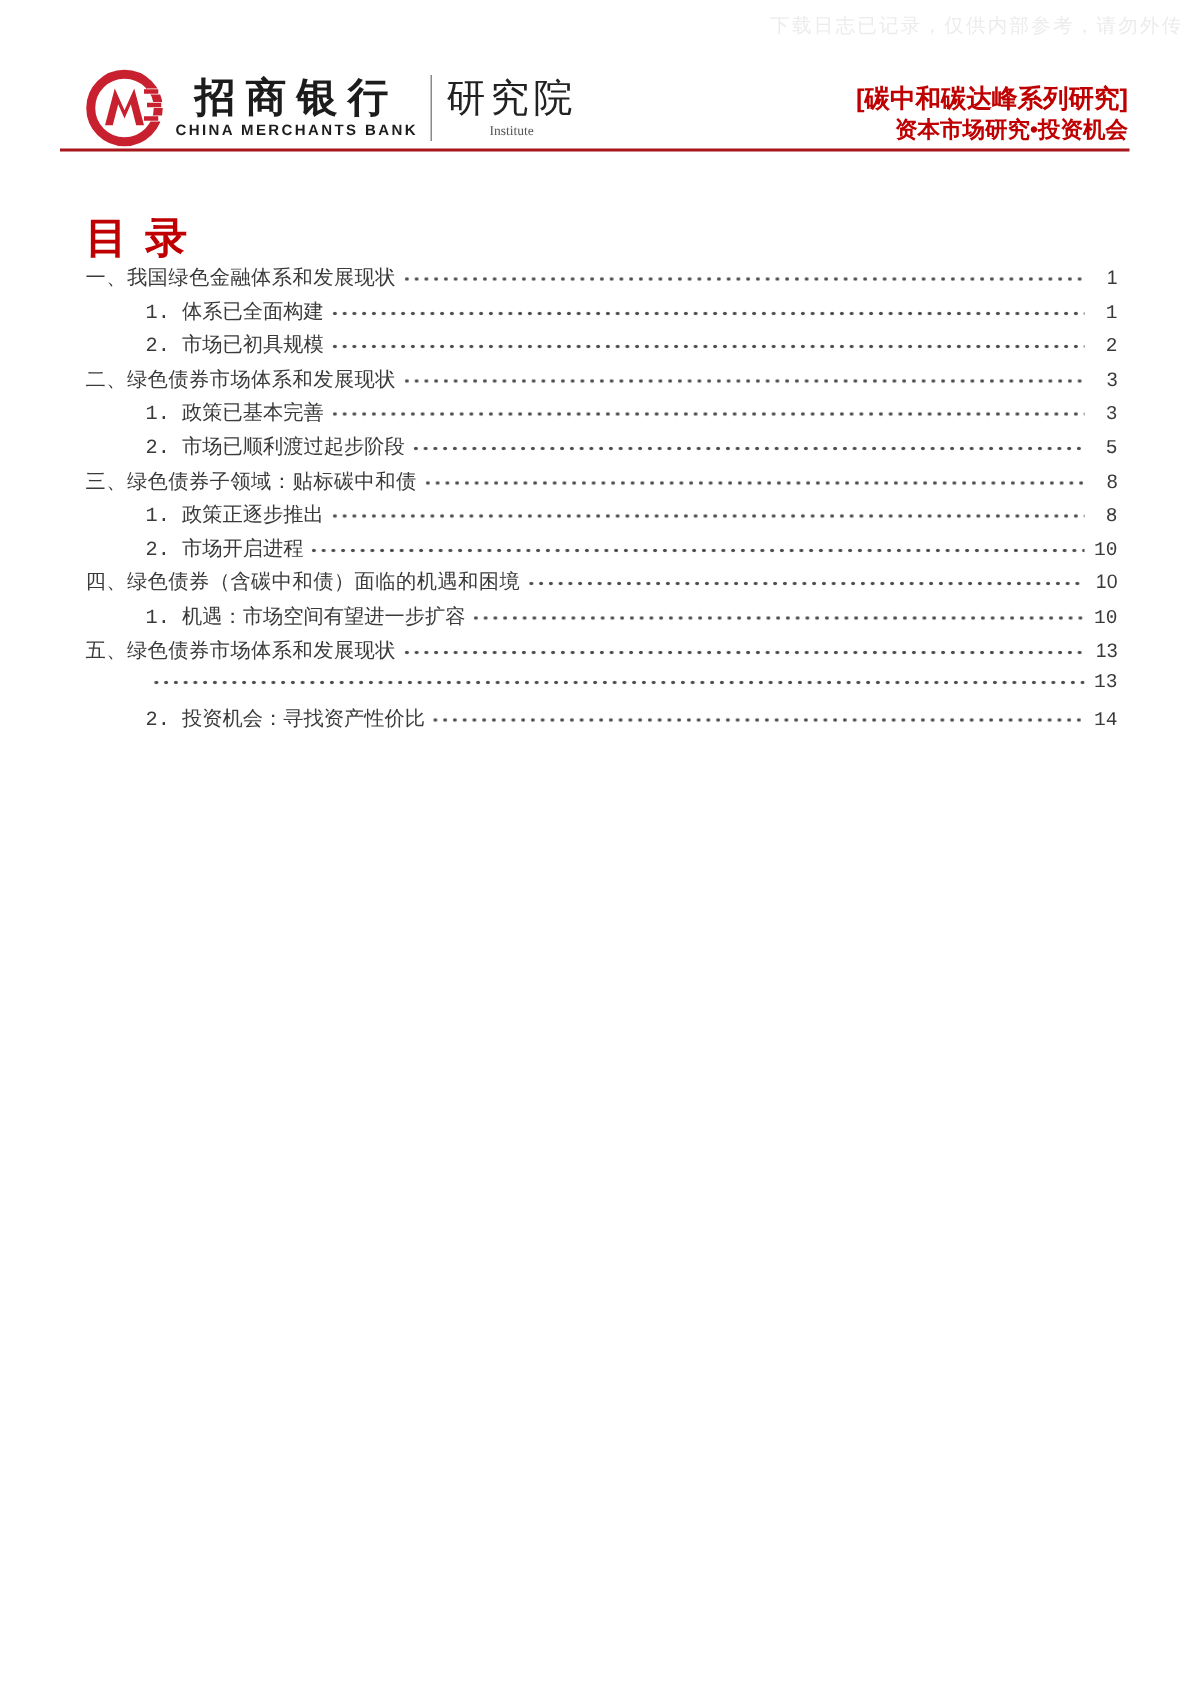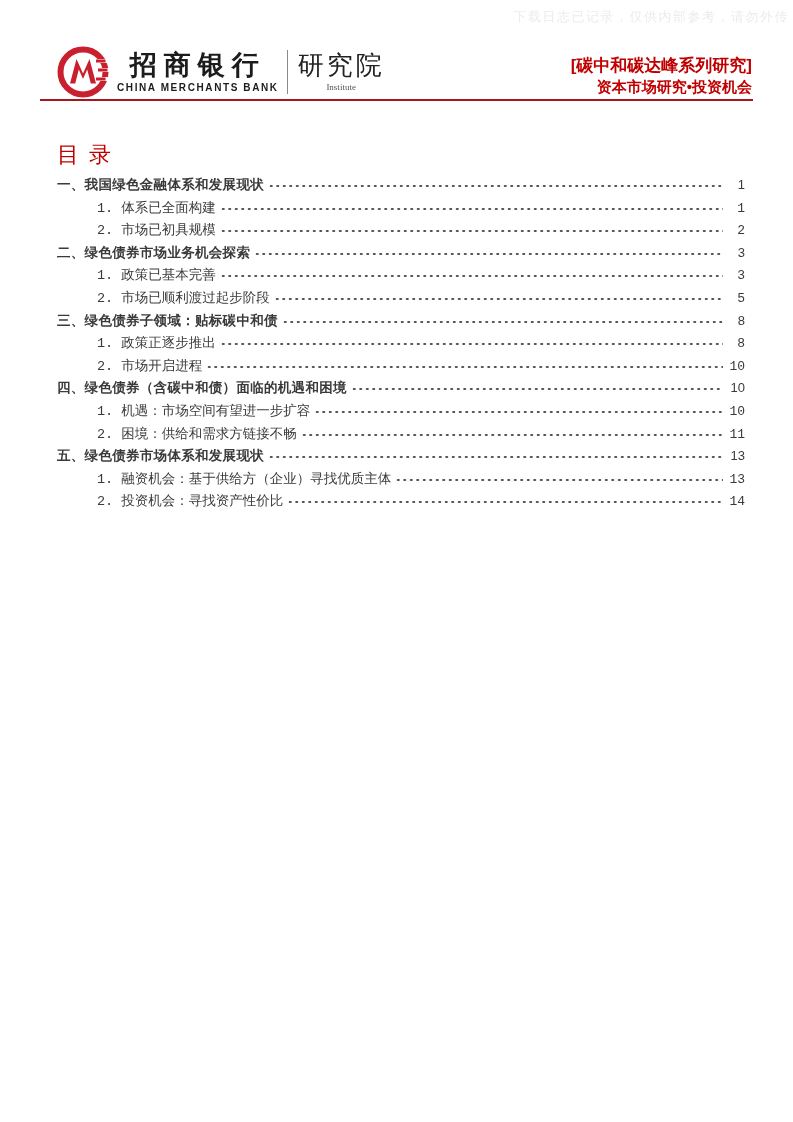--- a/index.html
+++ b/index.html
@@ -90,40 +90,40 @@
     top: 99px;
     height: 2px;
     background: var(--rule-red, #a8161c);
   }
 
   
   .toc-title {
     position: absolute;
     left: 57px;
     top: 140px;
-    font-size: 22px;
-    font-weight: normal;
+    font-size: 28px;
+    font-weight: bold;
     letter-spacing: 2px;
     color: var(--accent-red, #c00000);
   }
   .toc-list {
     position: absolute;
     left: 57px;
     right: 48px;
     top: 176px;
   }
   .toc-row {
     display: flex;
     align-items: baseline;
     height: 22.6px;
     font-size: 13.5px;
     color: var(--text-dark, #3a3a3a);
     cursor: pointer;
   }
-  .toc-row.level-1 .toc-label { font-weight: bold; letter-spacing: 0.3px; }
+  .toc-row.level-1 .toc-label { font-weight: normal; letter-spacing: 0.3px; }
   .toc-row.level-2 { padding-left: 40px; font-family: Liberation Mono, monospace; }
   .toc-label { white-space: nowrap; flex: 0 0 auto; }
   .toc-dots {
     flex: 1 1 auto;
     height: 6px;
     margin: 0 4px;
     background-image: radial-gradient(circle, #4d4d4d 1px, transparent 1.4px);
     background-size: 6.5px 6px;
     background-repeat: repeat-x;
     background-position: 0 center;
@@ -206,21 +206,21 @@
     <span class="toc-page">1</span>
   </div>
 
   <div class="toc-row level-2">
     <span class="toc-label">2. 市场已初具规模</span>
     <span class="toc-dots"></span>
     <span class="toc-page">2</span>
   </div>
 
   <div class="toc-row level-1">
-    <span class="toc-label">二、绿色债券市场业务机会探索</span>
+    <span class="toc-label">二、绿色债券市场体系和发展现状</span>
     <span class="toc-dots"></span>
     <span class="toc-page">3</span>
   </div>
 
   <div class="toc-row level-2">
     <span class="toc-label">1. 政策已基本完善</span>
     <span class="toc-dots"></span>
     <span class="toc-page">3</span>
   </div>
 
@@ -253,34 +253,28 @@
     <span class="toc-dots"></span>
     <span class="toc-page">10</span>
   </div>
 
   <div class="toc-row level-2">
     <span class="toc-label">1. 机遇：市场空间有望进一步扩容</span>
     <span class="toc-dots"></span>
     <span class="toc-page">10</span>
   </div>
 
-  <div class="toc-row level-2">
-    <span class="toc-label">2. 困境：供给和需求方链接不畅</span>
-    <span class="toc-dots"></span>
-    <span class="toc-page">11</span>
-  </div>
 
   <div class="toc-row level-1">
     <span class="toc-label">五、绿色债券市场体系和发展现状</span>
     <span class="toc-dots"></span>
     <span class="toc-page">13</span>
   </div>
 
   <div class="toc-row level-2">
-    <span class="toc-label">1. 融资机会：基于供给方（企业）寻找优质主体</span>
     <span class="toc-dots"></span>
     <span class="toc-page">13</span>
   </div>
 
   <div class="toc-row level-2">
     <span class="toc-label">2. 投资机会：寻找资产性价比</span>
     <span class="toc-dots"></span>
     <span class="toc-page">14</span>
   </div>
 </div>

